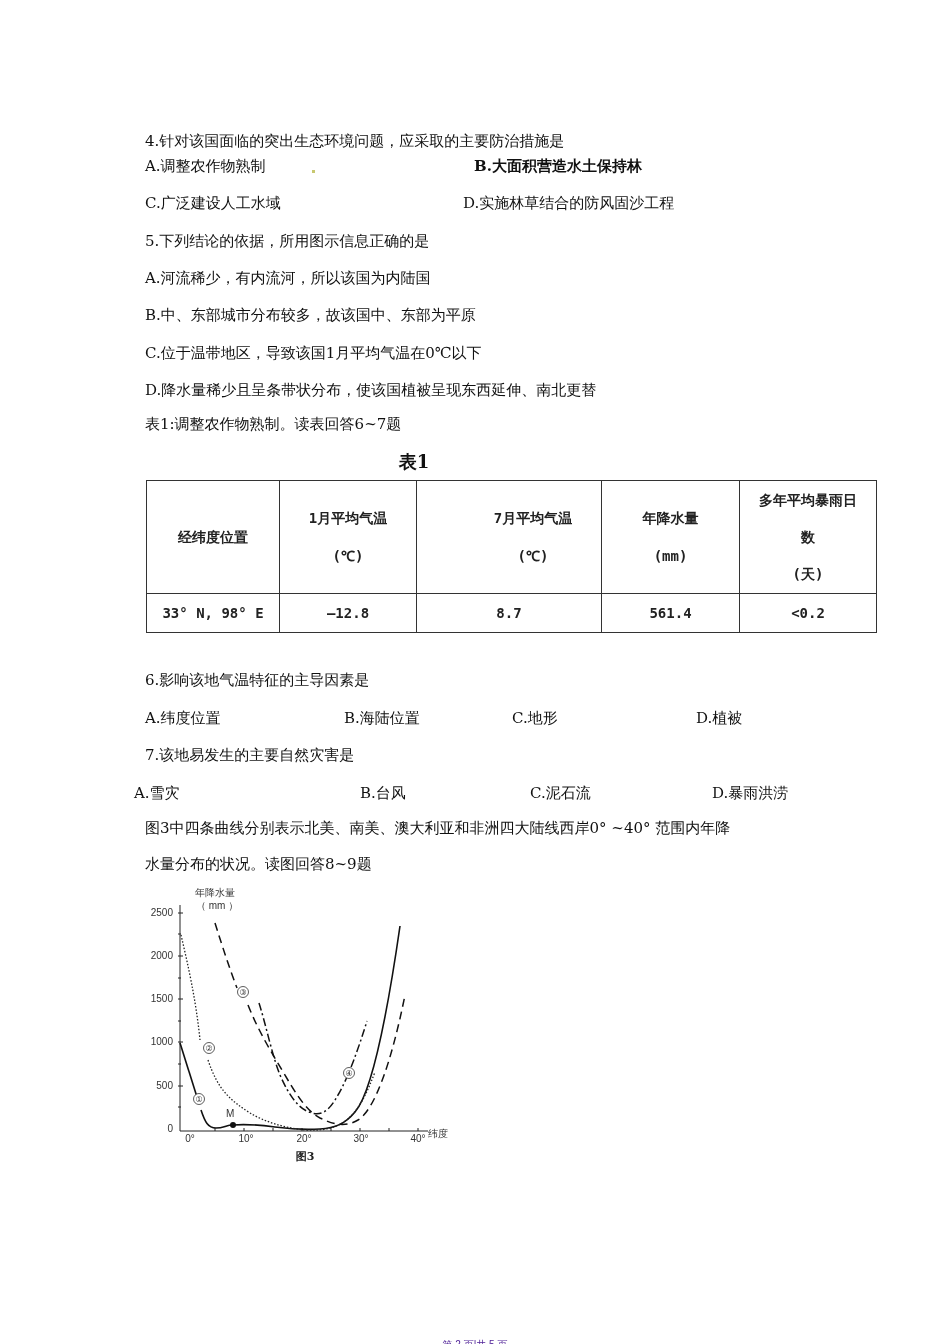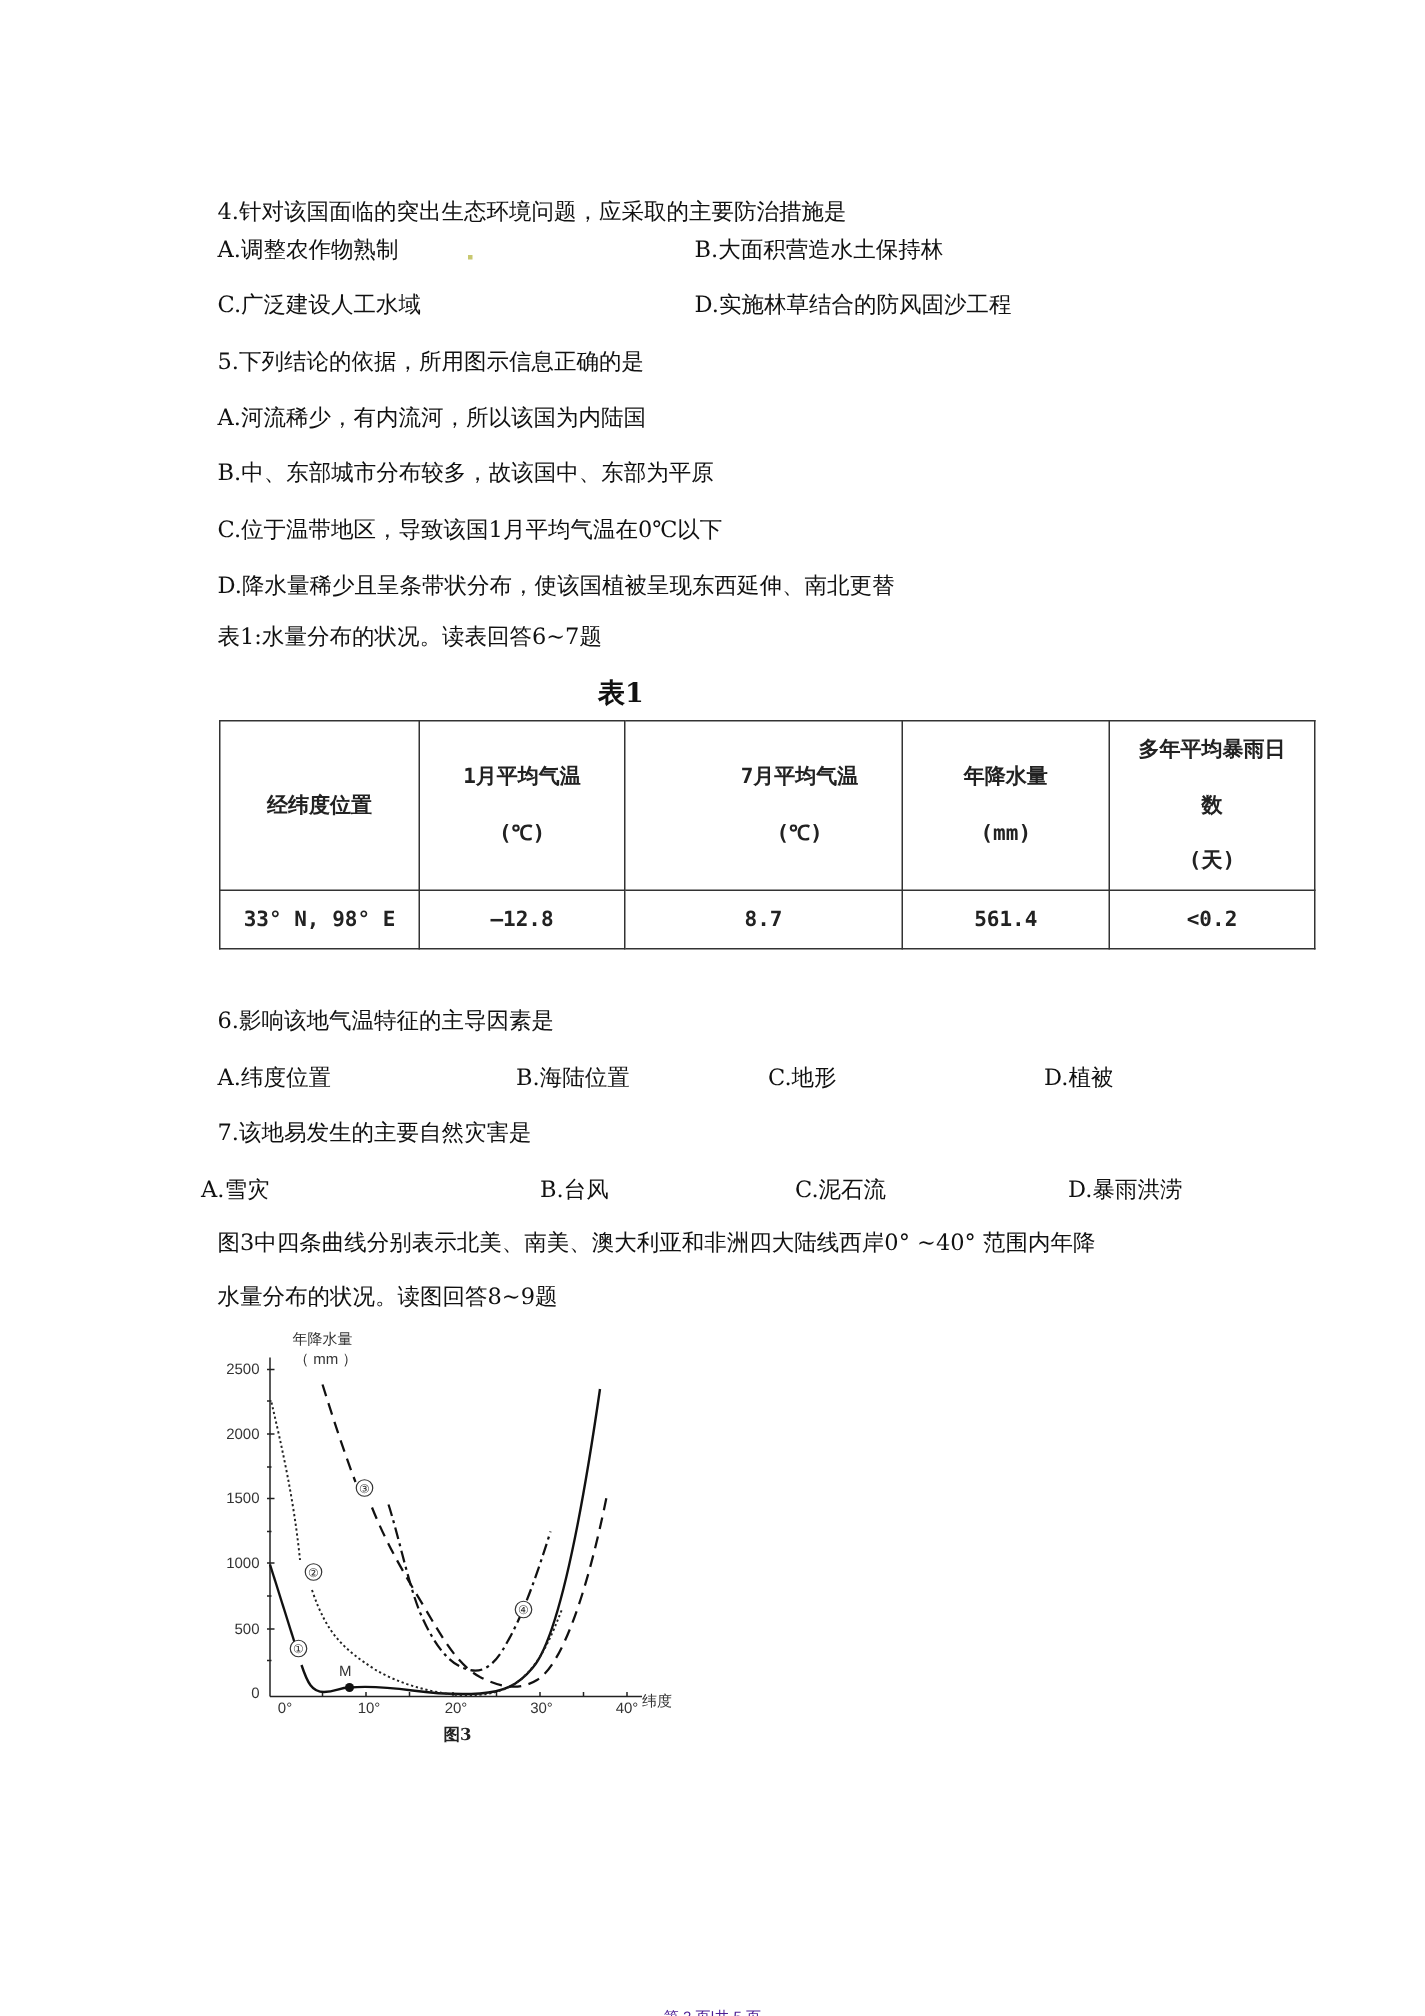--- a/index.html
+++ b/index.html
@@ -17,30 +17,30 @@
   .footer { position:absolute; left:0; top:1338px; width:950px; text-align:center;
             font-family:"Liberation Sans", sans-serif; font-size:10px; color:#4c1d95; }
   .dot { position:absolute; width:3px; height:3px; background:#c8c870; }
 </style>
 </head>
 <body>
 
 <div class="line" style="top:131px;">4.针对该国面临的突出生态环境问题，应采取的主要防治措施是</div>
 <div class="opt" style="left:145px;top:156px;">A.调整农作物熟制</div>
 <div class="dot" style="left:312px;top:170px;"></div>
-<div class="opt" style="left:463px;top:156px;">B.大面积营造水土保持林</div>
+<div class="opt" style="left:474px;top:156px;font-weight:bold;">B.大面积营造水土保持林</div>
 <div class="opt" style="left:145px;top:193px;">C.广泛建设人工水域</div>
 <div class="opt" style="left:463px;top:193px;">D.实施林草结合的防风固沙工程</div>
 
 <div class="line" style="top:231px;">5.下列结论的依据，所用图示信息正确的是</div>
 <div class="line" style="top:268px;">A.河流稀少，有内流河，所以该国为内陆国</div>
 <div class="line" style="top:305px;">B.中、东部城市分布较多，故该国中、东部为平原</div>
 <div class="line" style="top:343px;">C.位于温带地区，导致该国1月平均气温在0℃以下</div>
 <div class="line" style="top:380px;">D.降水量稀少且呈条带状分布，使该国植被呈现东西延伸、南北更替</div>
-<div class="line" style="top:414px;">表1:水量分布的状况。读表回答6~7题</div>
+<div class="line" style="top:414px;">表1:调整农作物熟制。读表回答6~7题</div>
 
 <div class="caption" style="top:450px;font-weight:bold;">表1</div>
 
 <table class="t1">
   <tbody>
       <tr class="h">
     <td style="width:132px;">
       <div>经纬度位置</div>
     </td>
     <td style="width:136px;">

